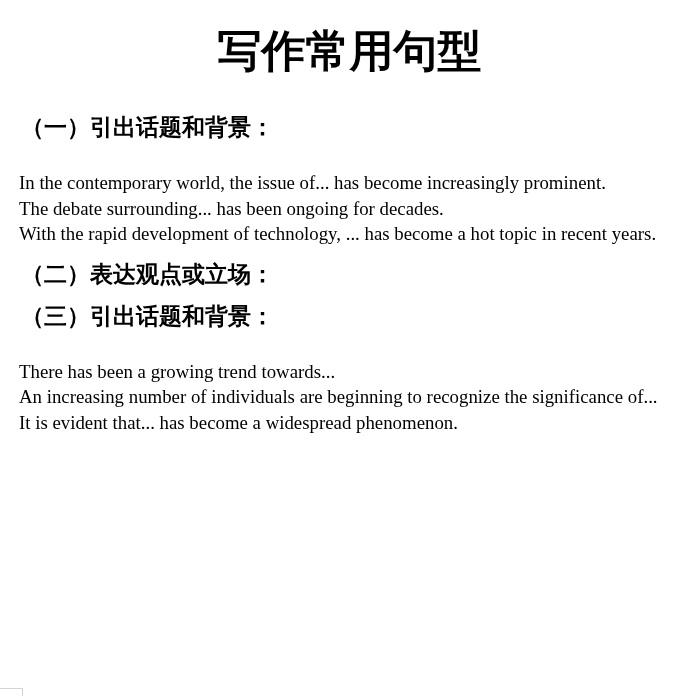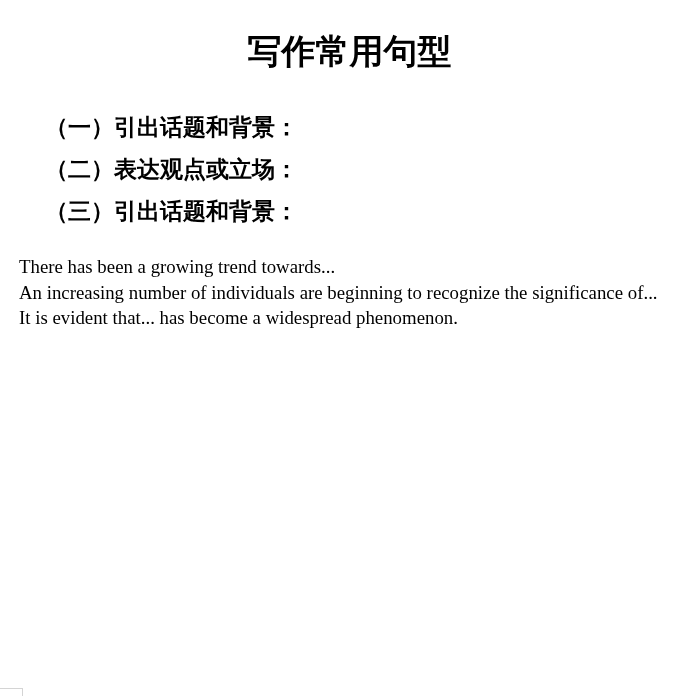--- a/index.html
+++ b/index.html
@@ -26,21 +26,21 @@
 
   
   .doc-title {
     position: absolute;
     left: 0;
     top: 26px;
     width: 699px;
     text-align: center;
     font-family: "Liberation Sans", "DejaVu Sans", sans-serif;
     font-weight: bold;
-    font-size: 34px;
+    font-size: 44px;
     line-height: 50px;
     letter-spacing: 0px;
     color: #000000;
     white-space: nowrap;
   }
 
   
   .sections {
     position: absolute;
     left: 0;
@@ -51,21 +51,21 @@
   .section {
     position: relative;
   }
 
   .section-heading {
     font-family: "Liberation Sans", "DejaVu Sans", sans-serif;
     font-weight: bold;
     font-size: 23px;
     line-height: 30px;
     color: #000000;
-    padding-left: 45px;
+    padding-left: 21px;
     margin: 0;
     white-space: nowrap;
   }
 
   .section-body {
     margin: 0;
     padding: 0;
     list-style: none;
     padding-left: 19px;
     padding-top: 28px;
@@ -101,20 +101,25 @@
 <body>
 
 <div class="page">
 
   <div class="doc-title">写作常用句型</div>
 
   <div class="sections">
 
     <div class="section">
       <div class="section-heading">（一）引出话题和背景：</div>
+      <ul class="section-body">
+        <li class="section-line">In the contemporary world, the issue of... has become increasingly prominent.</li>
+        <li class="section-line">The debate surrounding... has been ongoing for decades.</li>
+        <li class="section-line">With the rapid development of technology, ... has become a hot topic in recent years.</li>
+      </ul>
     </div>
 
     <div class="section">
       <div class="section-heading">（二）表达观点或立场：</div>
     </div>
 
     <div class="section">
       <div class="section-heading">（三）引出话题和背景：</div>
       <ul class="section-body">
         <li class="section-line">There has been a growing trend towards...</li>

